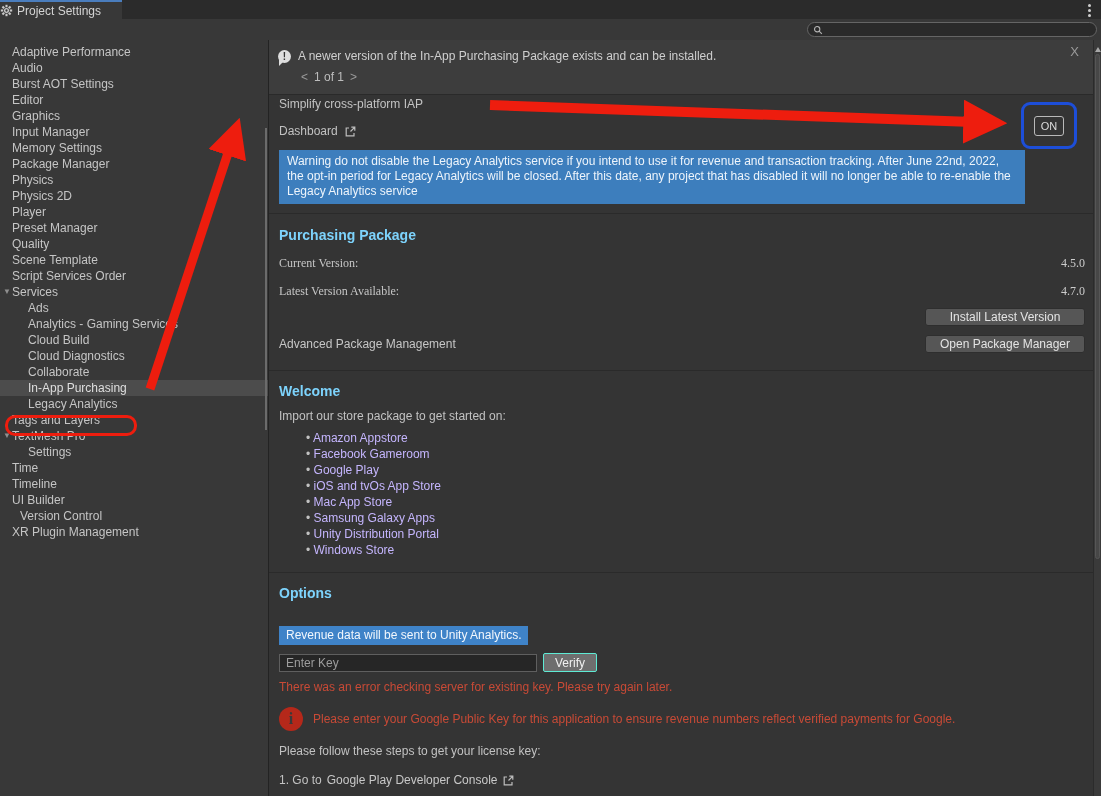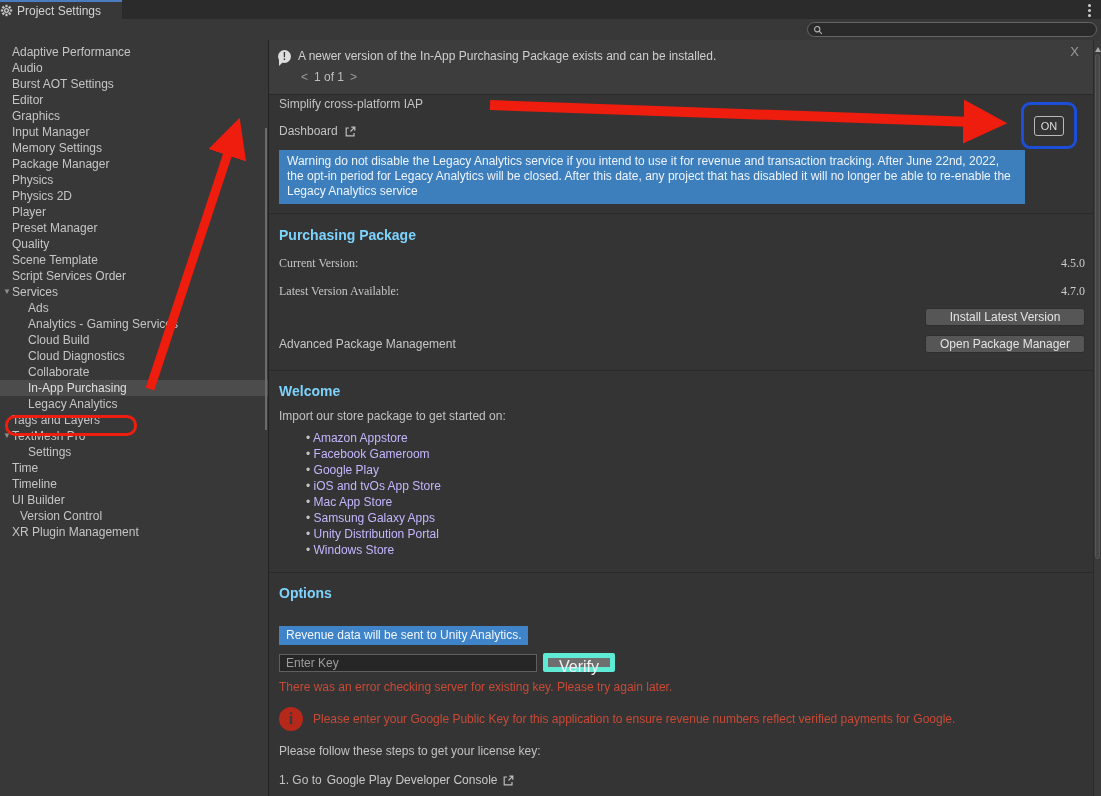--- a/index.html
+++ b/index.html
@@ -83,22 +83,22 @@
   .stores li { margin-left:27px; height:16px; line-height:16px; color:#c4b5fd; }
   .stores li:before { content:"• "; color:#c2c2c2; }
 
   .opt-title { margin-top:12px; }
   .badge { display:inline-block; margin-top:25px; background:#3f83c8; color:#f2f7fd; padding:2px 7px 3px 7px;
            font-size:12px; }
   .key-row { margin-top:8px; display:flex; align-items:center; gap:6px; }
   .key-input { width:258px; height:18px; background:#262626; border:1px solid #5f5f5f; color:#cfcfcf;
                padding:0 6px; font-size:12px; font-family:"Liberation Sans", sans-serif; outline:none; }
   .key-input::placeholder { color:#9d9d9d; }
-  .verify-btn { background:#6e6e6e; border:5px solid #5eead4; border-radius:2px; color:#f1f1f1;
-                font-size:16px; height:19px; padding:0 11px; cursor:pointer;
+  .verify-btn { background:#6e6e6e; border:1px solid #5eead4; border-radius:2px; color:#f1f1f1;
+                font-size:12px; height:19px; padding:0 11px; cursor:pointer;
                 font-family:"Liberation Sans", sans-serif; }
   .err { margin-top:8px; color:#c84a36; }
   .err2-row { margin-top:13px; display:flex; gap:10px; }
   .info-icon { width:24px; height:24px; border-radius:50%; background:#b5281a; color:#3a3a3a; flex:none;
                font-weight:bold; font-size:16px; text-align:center; line-height:24px;
                font-family:"Liberation Serif", serif; }
   .err2-text { padding-top:5px; color:#c84a36; }
   .steps-intro { margin-top:13px; }
   .step1 { margin-top:15px; display:flex; align-items:center; gap:5px; }
   .step-link { color:#c8c8c8; cursor:pointer; }

